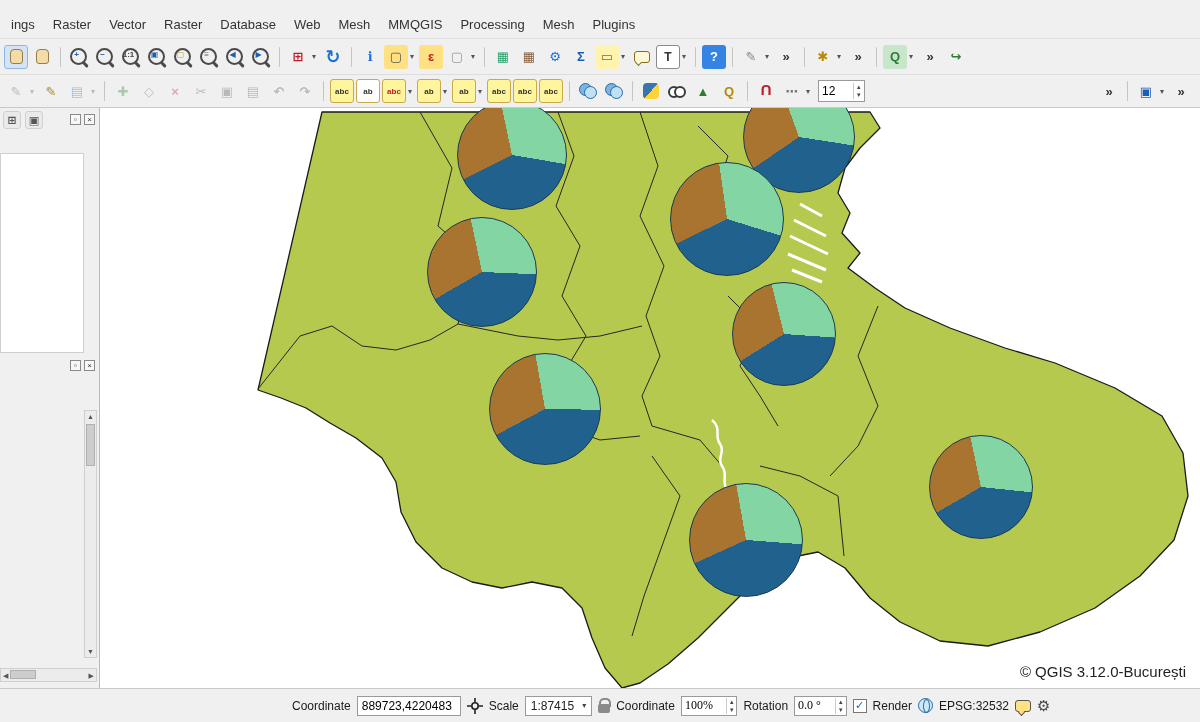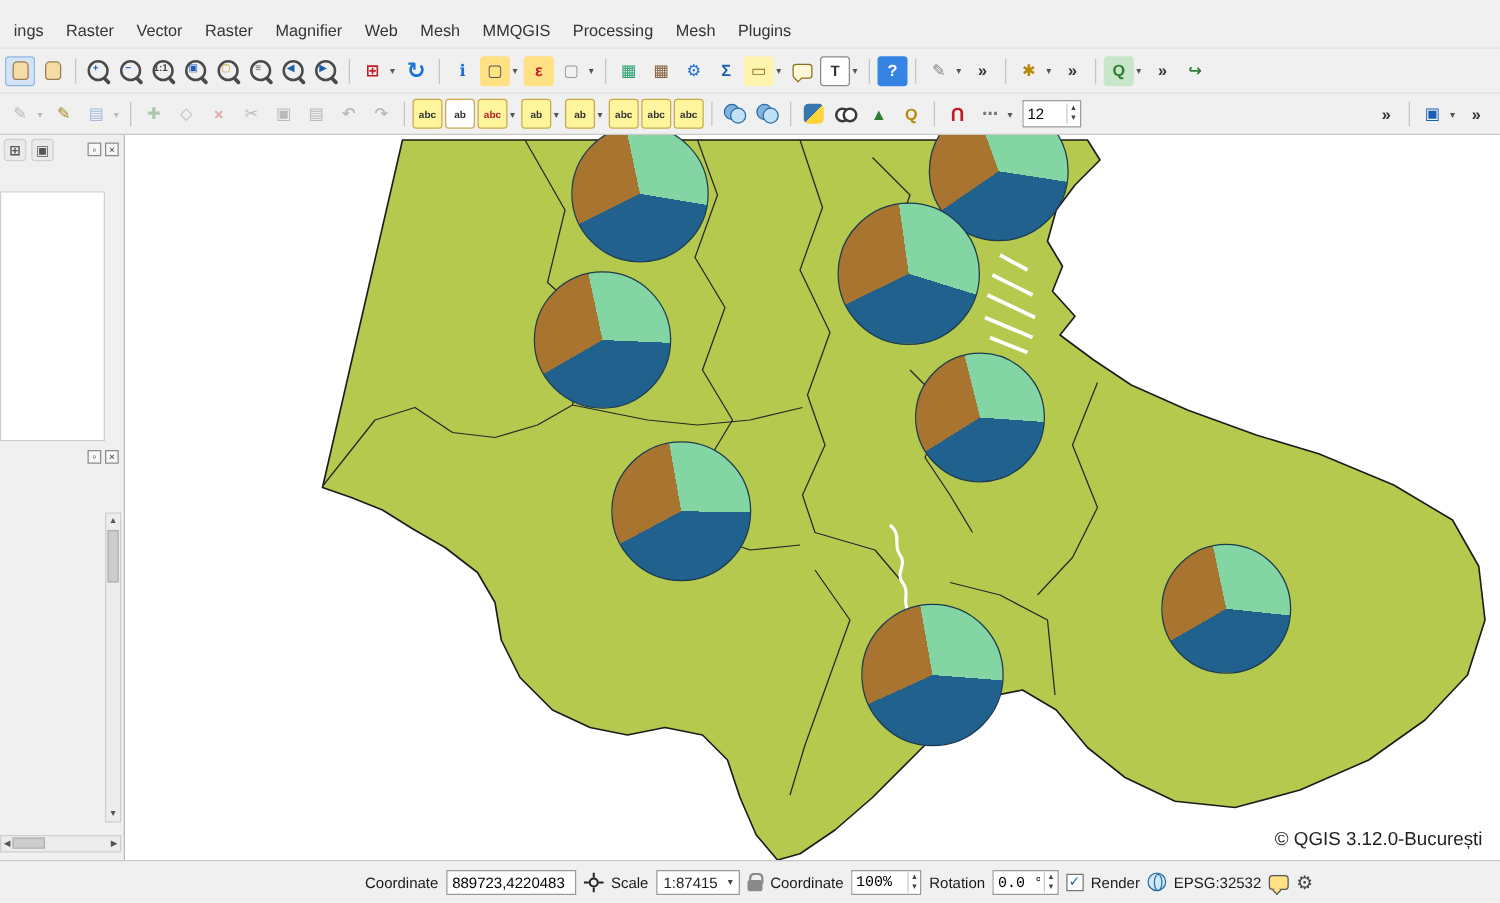--- a/index.html
+++ b/index.html
@@ -102,21 +102,21 @@
   
   .statusbar { height:34px; display:flex; align-items:center; gap:6px; background:#f0f0f0;
     border-top:1px solid #c9c9c9; font-size:12px; padding:0 8px; }
   .sb-spacer { width:278px; flex:0 0 auto; }
   .sb-label { white-space:nowrap; color:#1a1a1a; }
   .sb-input { height:20px; border:1px solid #9a9a9a; background:#fff; font-size:12px; padding:0 4px; font-family:inherit; }
   .sb-input.coord { width:104px; }
   .sb-combo { height:20px; border:1px solid #9a9a9a; background:#fff; display:flex; align-items:center; padding:0 5px; gap:8px; }
   .cm { font-size:8px; color:#444; }
   .spin { display:flex; align-items:center; border:1px solid #9a9a9a; background:#fff; height:20px; }
-  .spin input { border:none; height:16px; font-size:12px; padding:0 3px; font-family:Liberation Mono, monospace; outline:none; }
+  .spin input { border:none; height:16px; font-size:12px; padding:0 3px; font-family:Liberation Serif, serif; outline:none; }
   .spin input.w44 { width:44px; } .spin input.w40 { width:40px; }
   .lock { width:12px; height:9px; background:#8a8a8a; border-radius:2px; position:relative; margin-top:5px; flex:0 0 auto; }
   .lock::before { content:""; position:absolute; top:-6px; left:1px; width:8px; height:7px;
     border:2px solid #8a8a8a; border-bottom:none; border-radius:5px 5px 0 0; }
   .checkbox { width:14px; height:14px; border:1px solid #777; background:#fff; display:flex; align-items:center;
     justify-content:center; color:#1a5fb4; font-size:11px; font-weight:bold; flex:0 0 auto; }
   .globe { width:15px; height:15px; border-radius:50%; border:1.5px solid #2b6ca3; background:#cfe8f7; position:relative; flex:0 0 auto; }
   .globe::before { content:""; position:absolute; left:4px; top:0; width:5px; height:12px; border:1px solid #2b6ca3; border-radius:50%; }
   .msg { width:16px; height:12px; background:#ffe082; border:1.5px solid #555; border-radius:3px; position:relative; flex:0 0 auto; }
   .msg::after { content:""; position:absolute; bottom:-4px; left:3px; width:4px; height:4px;
@@ -127,21 +127,21 @@
 <body>
 
 <div class="app">
 
   <div class="menubar">
 
   <div class="mi">ings</div>
       <div class="mi">Raster</div>
       <div class="mi">Vector</div>
       <div class="mi">Raster</div>
-      <div class="mi">Magnifier</div>
+      <div class="mi">Database</div>
       <div class="mi">Web</div>
       <div class="mi">Mesh</div>
       <div class="mi">MMQGIS</div>
       <div class="mi">Processing</div>
       <div class="mi">Mesh</div>
       <div class="mi">Plugins</div>
     </div>
 
   <div class="toolbar row1">
     <div class="trow">

